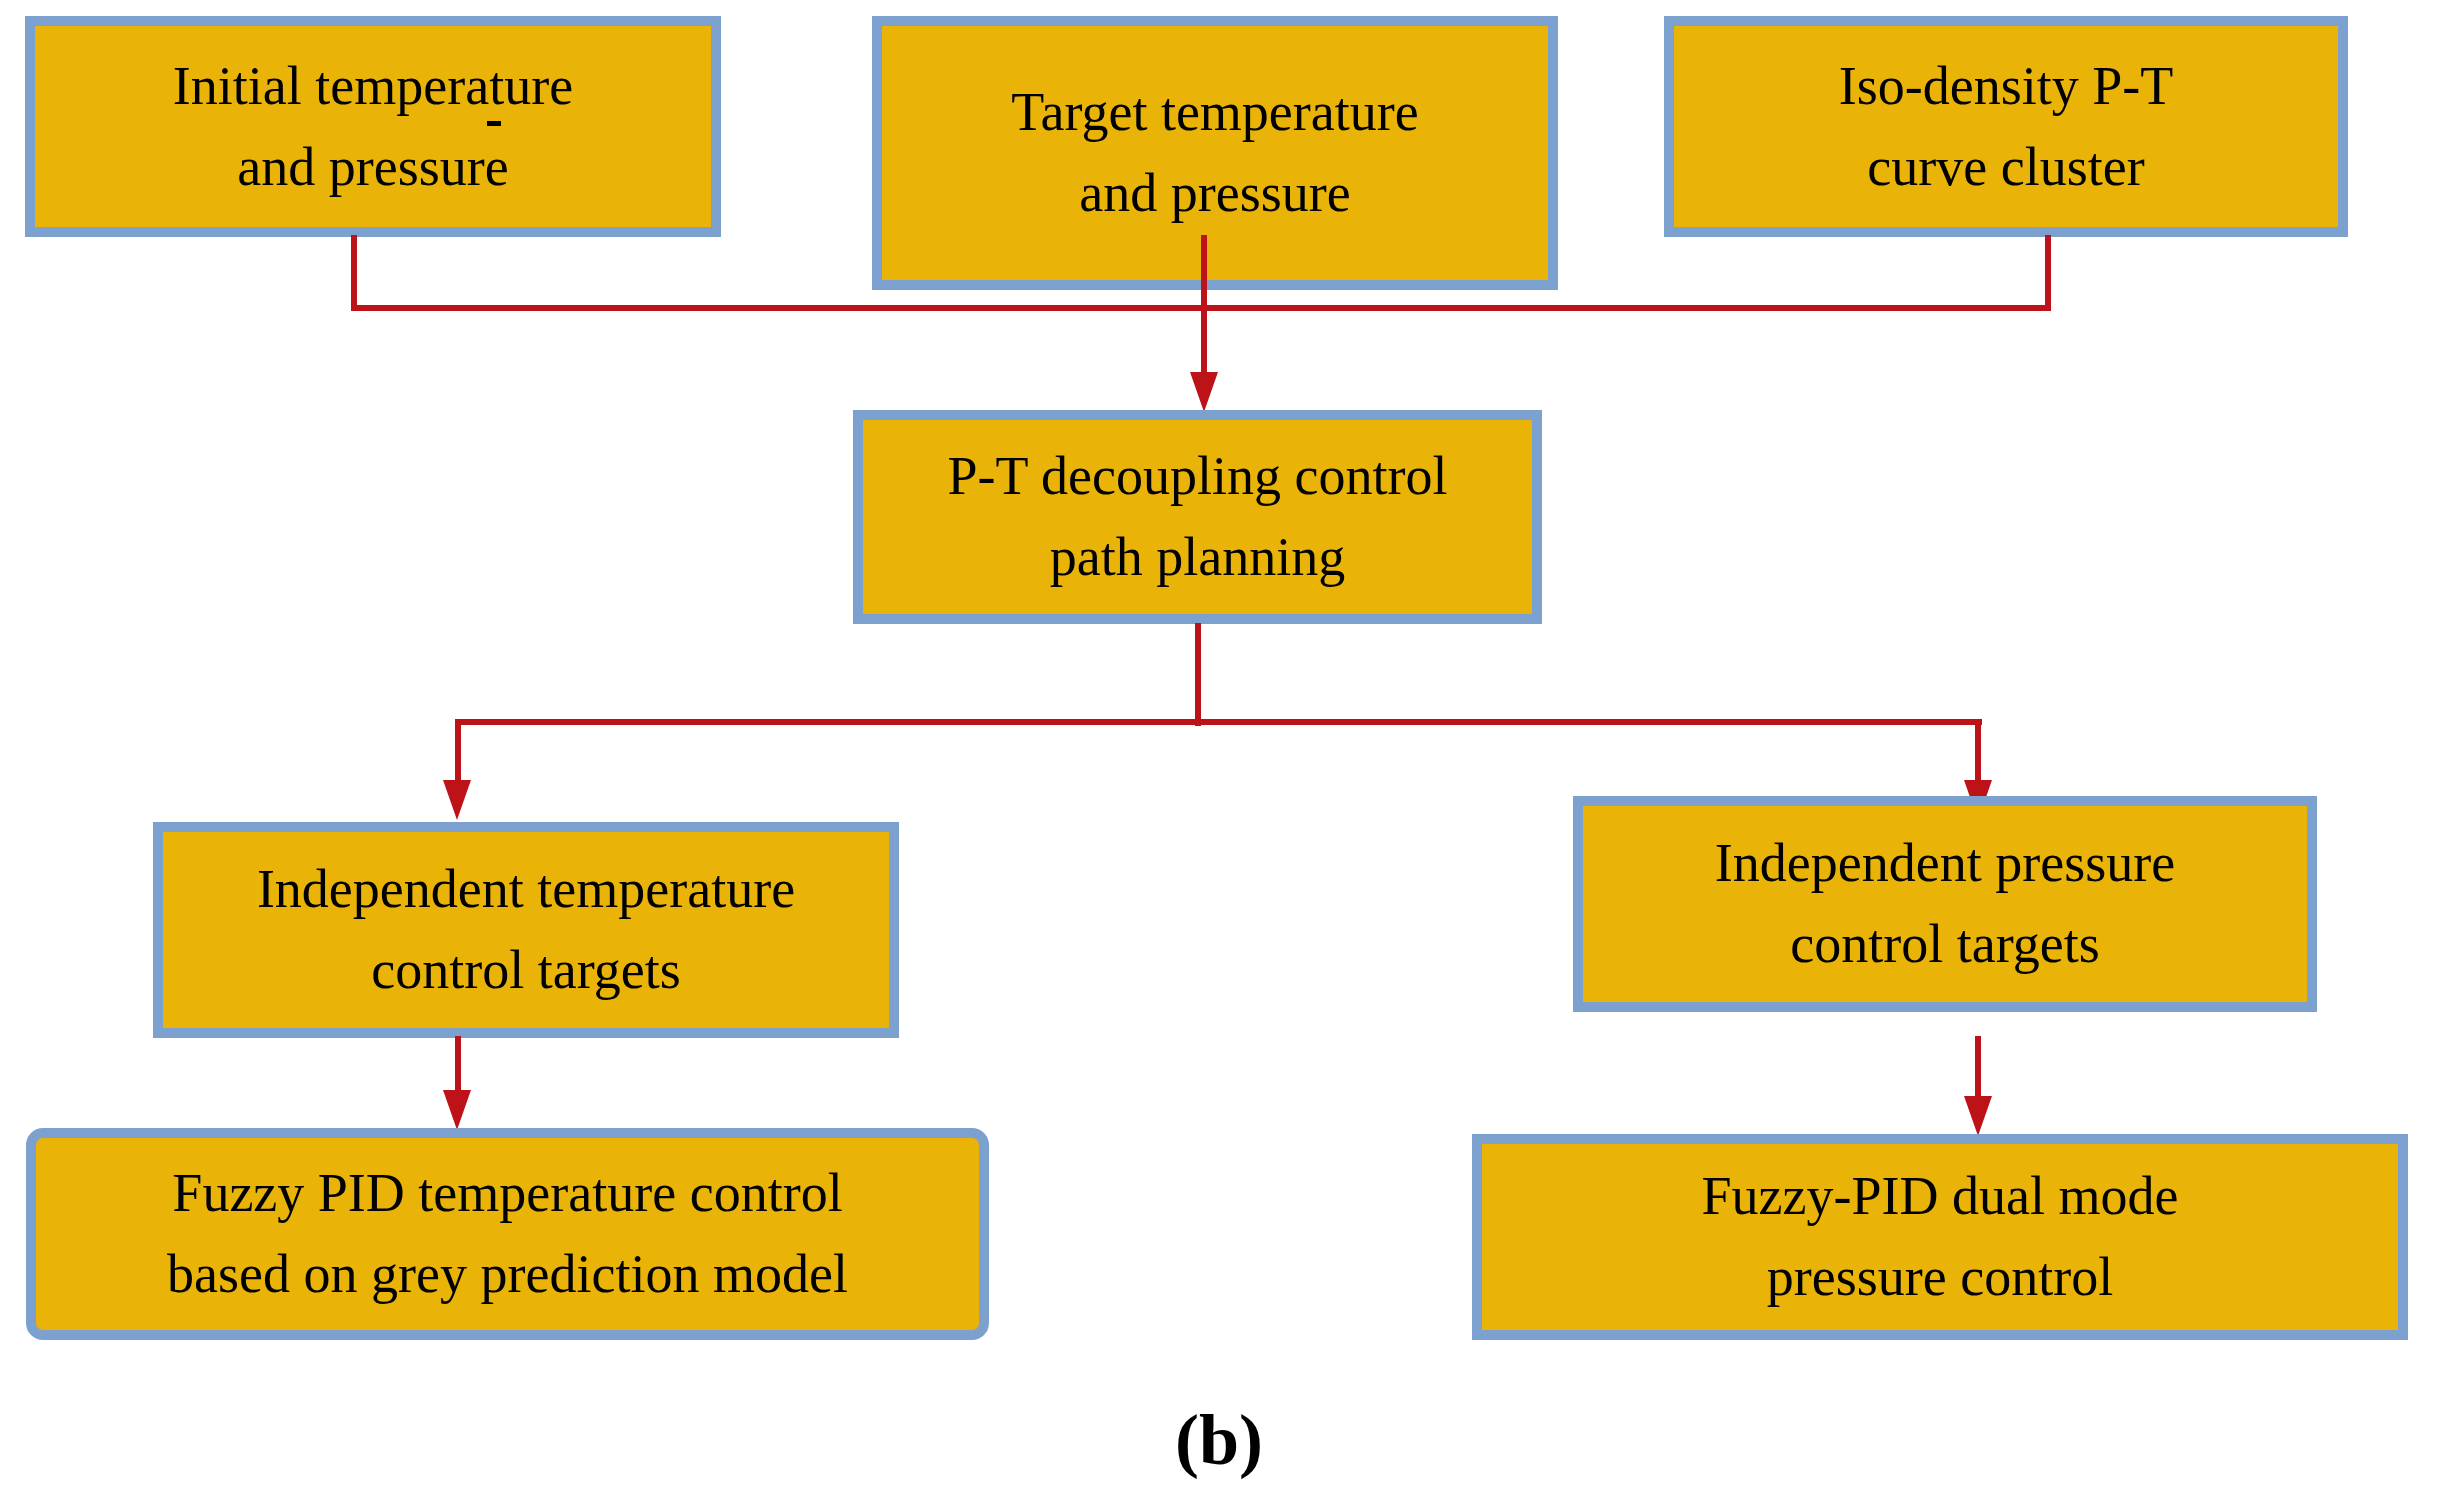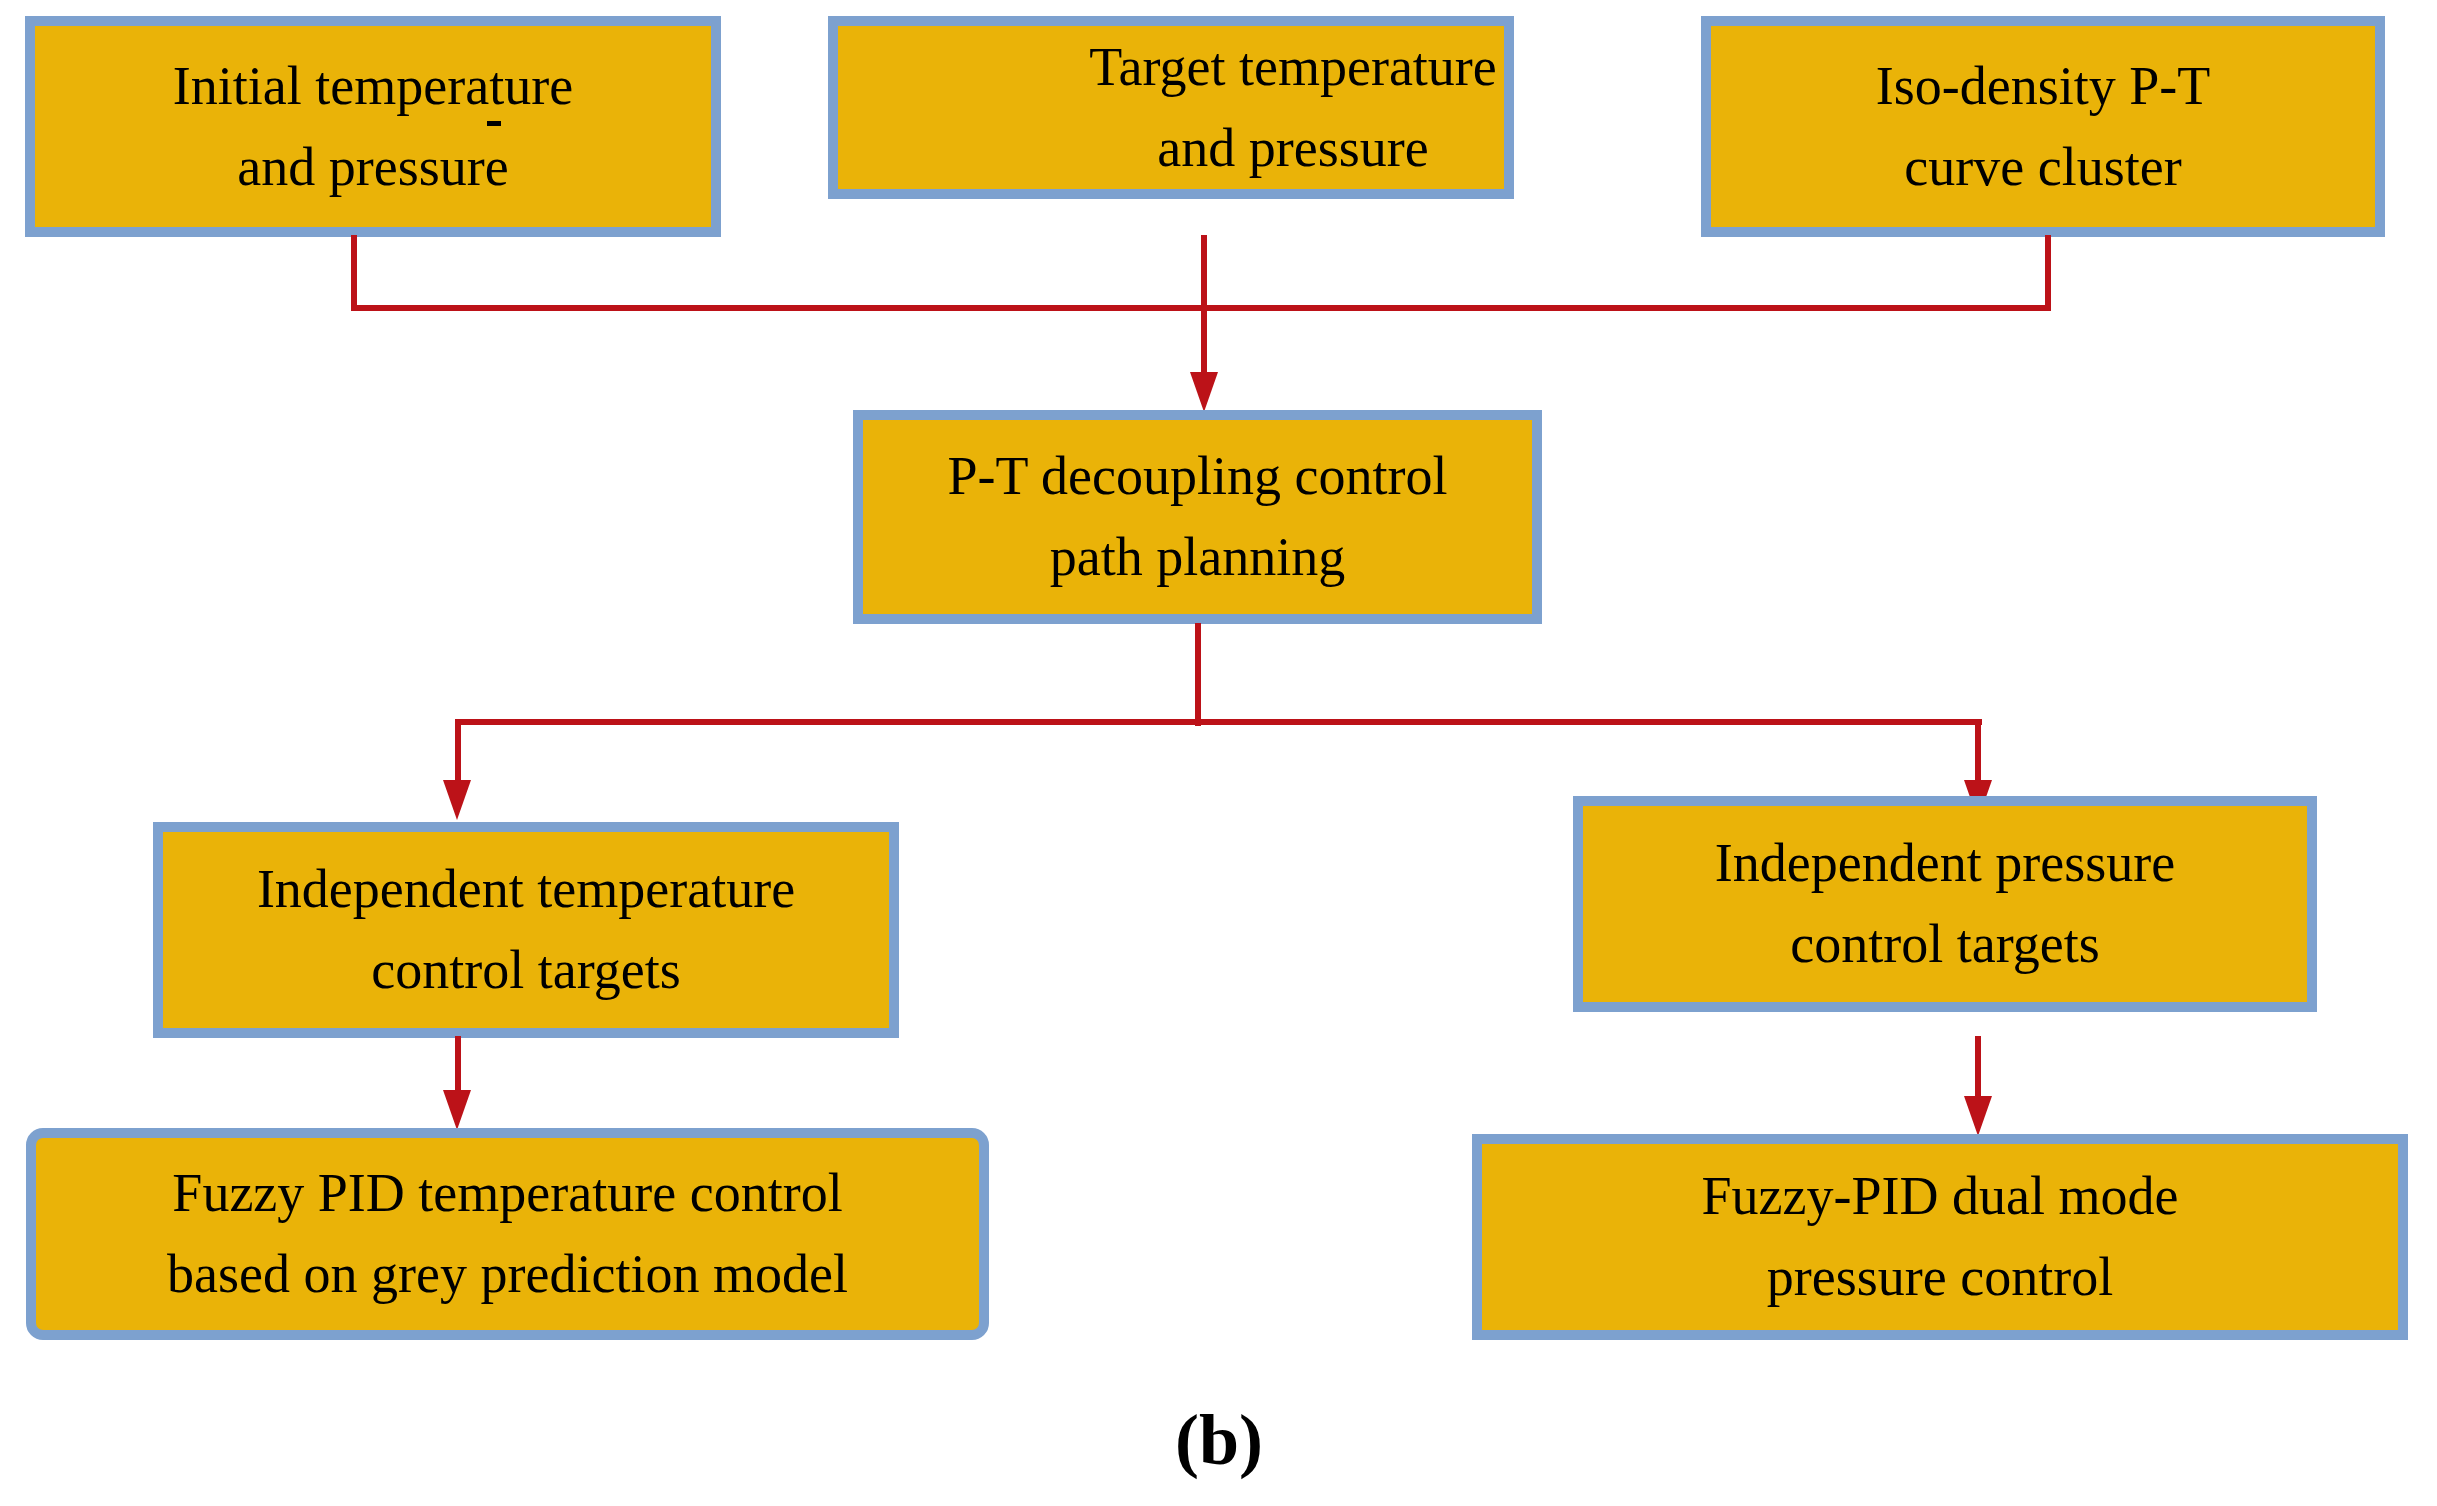--- a/index.html
+++ b/index.html
@@ -46,25 +46,25 @@
 </style>
 </head>
 <body>
 
 <div class="stage">
 
   <div class="node" style="left:25px;top:16px;width:696px;height:221px;">
     <div class="label">Initial temperature
 and pressure</div>
   </div>
-  <div class="node" style="left:828px;top:16px;width:686px;height:183px;justify-content:flex-end;">
+  <div class="node" style="left:872px;top:16px;width:686px;height:274px;">
     <div class="label">Target temperature
 and pressure</div>
   </div>
-  <div class="node" style="left:1701px;top:16px;width:684px;height:221px;">
+  <div class="node" style="left:1664px;top:16px;width:684px;height:221px;">
     <div class="label">Iso-density P-T
 curve cluster</div>
   </div>
 
   <div class="artifact" style="left:487px;top:121px;width:13.5px;height:4.5px;"></div>
 
   <div class="seg" style="left:351px;top:235px;width:6.3px;height:76px;"></div>
   <div class="seg" style="left:2045px;top:235px;width:6.3px;height:76px;"></div>
   <div class="seg" style="left:351px;top:305px;width:1700px;height:6.3px;"></div>
   <div class="seg" style="left:1201px;top:235px;width:6.3px;height:141px;"></div>

